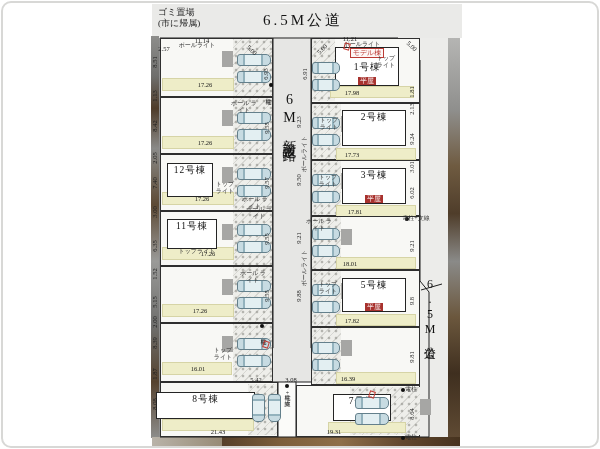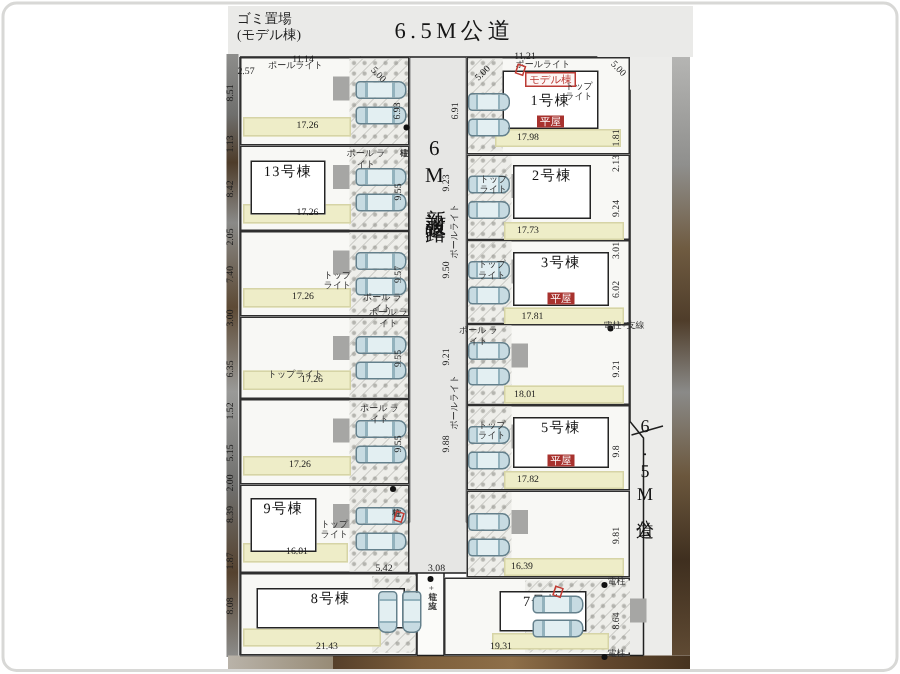--- a/index.html
+++ b/index.html
@@ -83,76 +83,76 @@
   <div id="plan">
       <div class="region" style="left: 160px; top: 38px; width: 113px; height: 59px;"></div>
       <div class="park pL" style="left: 233px; top: 39px; width: 39px; height: 57px;"></div>
       <div class="garden" style="left: 162px; top: 78px; width: 72px; height: 13px;"></div>
       <div class="dim" style="left: 205px; top: 84px;">17.26</div>
       <div class="car" style="left: 237px; top: 54px; width: 34px; height: 12px;"></div>
       <div class="car" style="left: 237px; top: 71px; width: 34px; height: 12px;"></div>
       <div class="region" style="left: 160px; top: 97px; width: 113px; height: 57px;"></div>
       <div class="park pL" style="left: 233px; top: 98px; width: 39px; height: 55px;"></div>
       <div class="garden" style="left: 162px; top: 136px; width: 72px; height: 13px;"></div>
-      <div class="house" style="left: 167px; top: 107px; width: 50px; height: 36px;">
-        <span class="hlabel">13号棟</span>
-      </div>
       <div class="dim" style="left: 205px; top: 142px;">17.26</div>
       <div class="car" style="left: 237px; top: 112px; width: 34px; height: 12px;"></div>
       <div class="car" style="left: 237px; top: 129px; width: 34px; height: 12px;"></div>
       <div class="region" style="left: 160px; top: 154px; width: 113px; height: 57px;"></div>
       <div class="park pL" style="left: 233px; top: 155px; width: 39px; height: 55px;"></div>
       <div class="garden" style="left: 162px; top: 192px; width: 72px; height: 13px;"></div>
+      <div class="house" style="left: 167px; top: 163px; width: 46px; height: 34px;">
+        <span class="hlabel">12号棟</span>
+      </div>
       <div class="dim" style="left: 202px; top: 198px;">17.26</div>
       <div class="car" style="left: 237px; top: 168px; width: 34px; height: 12px;"></div>
       <div class="car" style="left: 237px; top: 185px; width: 34px; height: 12px;"></div>
       <div class="region" style="left: 160px; top: 211px; width: 113px; height: 55px;"></div>
       <div class="park pL" style="left: 233px; top: 212px; width: 39px; height: 53px;"></div>
       <div class="garden" style="left: 162px; top: 247px; width: 72px; height: 13px;"></div>
+      <div class="house" style="left: 167px; top: 219px; width: 50px; height: 30px;">
+        <span class="hlabel">11号棟</span>
+      </div>
       <div class="dim" style="left: 208px; top: 253px;">17.26</div>
       <div class="car" style="left: 237px; top: 224px; width: 34px; height: 12px;"></div>
       <div class="car" style="left: 237px; top: 241px; width: 34px; height: 12px;"></div>
       <div class="region" style="left: 160px; top: 266px; width: 113px; height: 57px;"></div>
       <div class="park pL" style="left: 233px; top: 267px; width: 39px; height: 55px;"></div>
       <div class="garden" style="left: 162px; top: 304px; width: 72px; height: 13px;"></div>
       <div class="dim" style="left: 200px; top: 310px;">17.26</div>
       <div class="car" style="left: 237px; top: 280px; width: 34px; height: 12px;"></div>
       <div class="car" style="left: 237px; top: 297px; width: 34px; height: 12px;"></div>
       <div class="region" style="left: 160px; top: 323px; width: 113px; height: 59px;"></div>
       <div class="park pL" style="left: 233px; top: 324px; width: 39px; height: 57px;"></div>
       <div class="garden" style="left: 162px; top: 362px; width: 70px; height: 13px;"></div>
-      <div class="house" style="left: 167px; top: 332px; width: 44px; height: 36px;">
-        <span class="hlabel">9号棟</span>
-      </div>
       <div class="dim" style="left: 198px; top: 368px;">16.01</div>
       <div class="car" style="left: 237px; top: 338px; width: 34px; height: 12px;"></div>
       <div class="car" style="left: 237px; top: 355px; width: 34px; height: 12px;"></div>
       <div class="region" style="left: 160px; top: 382px; width: 118px; height: 55px;"></div>
       <div class="park pL" style="left: 248px; top: 384px; width: 29px; height: 51px;"></div>
       <div class="garden" style="left: 162px; top: 419px; width: 92px; height: 12px;"></div>
-      <div class="house" style="left: 171px; top: 392px; width: 99px; height: 27px;">
+      <div class="house" style="left: 156px; top: 392px; width: 99px; height: 27px;">
         <span class="hlabel">8号棟</span>
       </div>
       <div class="car v" style="left: 252px; top: 394px; width: 13px; height: 28px;"></div>
       <div class="car v" style="left: 268px; top: 394px; width: 13px; height: 28px;"></div>
       <div class="region" style="left: 311px; top: 38px; width: 109px; height: 65px;"></div>
       <div class="park pR" style="left: 312px; top: 39px; width: 23px; height: 62px;"></div>
       <div class="garden" style="left: 330px; top: 86px; width: 84px; height: 12px;"></div>
       <div class="house" style="left: 335px; top: 47px; width: 64px; height: 39px;">
         <span class="badge model">モデル棟</span>
         <span class="hlabel">1号棟</span>
         <span class="badge hiraya">平屋</span>
       </div>
       <div class="dim" style="left: 352px; top: 92px;">17.98</div>
       <div class="car" style="left: 312px; top: 62px; width: 28px; height: 12px;"></div>
       <div class="car" style="left: 312px; top: 79px; width: 28px; height: 12px;"></div>
       <div class="region" style="left: 311px; top: 103px; width: 109px; height: 57px;"></div>
       <div class="park pR" style="left: 312px; top: 104px; width: 29px; height: 55px;"></div>
       <div class="garden" style="left: 336px; top: 148px; width: 80px; height: 12px;"></div>
-      <div class="house" style="left: 342px; top: 110px; width: 52px; height: 36px;">
+      <div class="house" style="left: 342px; top: 110px; width: 64px; height: 36px;">
         <span class="hlabel">2号棟</span>
       </div>
       <div class="dim" style="left: 352px; top: 154px;">17.73</div>
       <div class="car" style="left: 312px; top: 117px; width: 28px; height: 12px;"></div>
       <div class="car" style="left: 312px; top: 134px; width: 28px; height: 12px;"></div>
       <div class="region" style="left: 311px; top: 160px; width: 109px; height: 56px;"></div>
       <div class="park pR" style="left: 312px; top: 161px; width: 29px; height: 54px;"></div>
       <div class="garden" style="left: 336px; top: 205px; width: 80px; height: 12px;"></div>
       <div class="house" style="left: 342px; top: 168px; width: 64px; height: 36px;">
         <span class="hlabel">3号棟</span>
@@ -261,20 +261,20 @@
       <div class="note" style="left: 411px; top: 437px;">電柱</div>
       <div class="dot" style="left: 287px; top: 386px;"></div>
       <div class="note vjp" style="left: 287px; top: 390px;">電柱+支線</div>
       <div class="redmark" style="left: 263px; top: 341px;"></div>
       <div class="redmark" style="left: 369px; top: 391px;"></div>
       <div class="redmark" style="left: 344px; top: 43px;"></div>
     </div>
 
   <div class="garbage">
     <span>ゴミ置場</span><br>
-    <span>(モデル棟)</span>
+    <span>(市に帰属)</span>
   </div>
   <div class="roadtop-label">6.5M公道</div>
   <div class="roadcenter-label">6M新設道路</div>
   <div class="roadright-label">6.5M公道</div>
 
   <div class="frame"></div>
 </div>
 
 </body></html>

